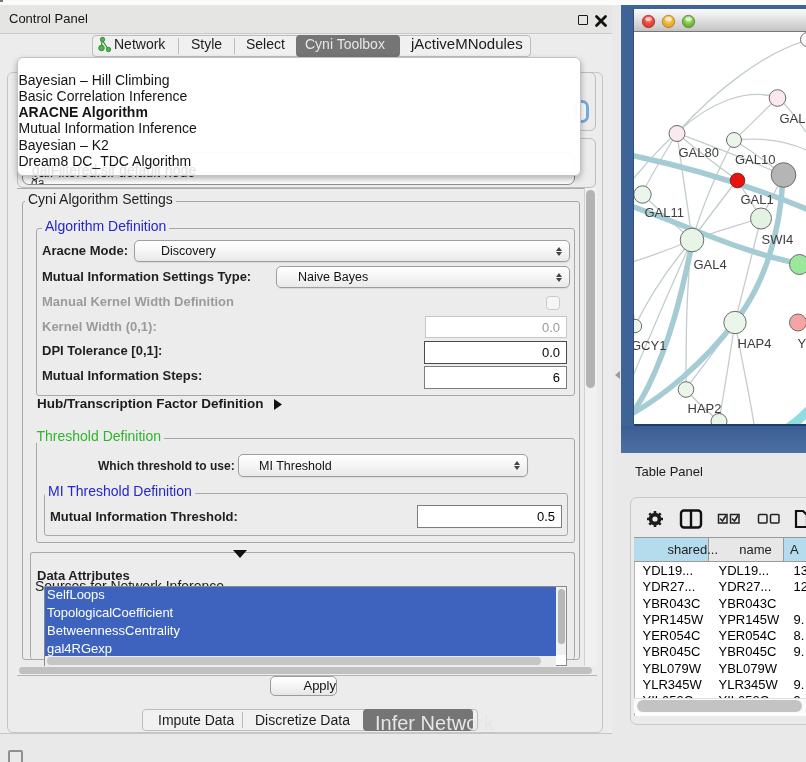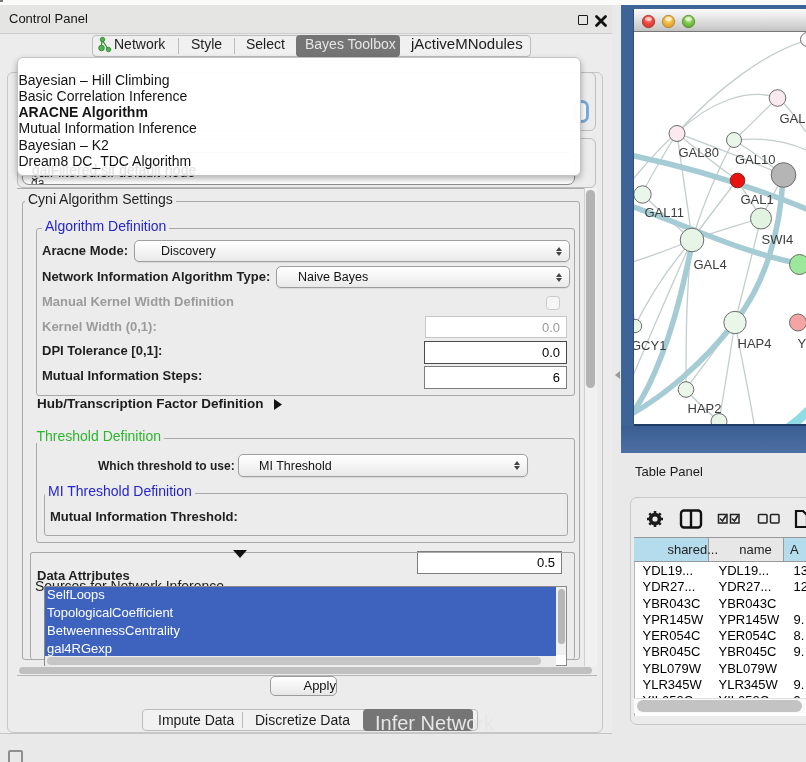--- a/index.html
+++ b/index.html
@@ -41,21 +41,21 @@
 <div class="abs" style="left:296px;top:35px;width:104px;height:22px;background:#757575;border-radius:4px;"></div>
 <svg class="abs" style="left:98px;top:36px;" width="14" height="17" viewBox="0 0 14 17">
   <path d="M4,4 L3.5,11 M4.5,4.5 L10,13" stroke="#2e8b2e" stroke-width="1.2" fill="none"></path>
   <circle cx="4.5" cy="3.5" r="2.2" fill="#4db84d" stroke="#2a7a2a" stroke-width="0.8"></circle>
   <circle cx="3.5" cy="12" r="2.8" fill="#4db84d" stroke="#2a7a2a" stroke-width="0.8"></circle>
   <circle cx="10.5" cy="13.5" r="2.2" fill="#4db84d" stroke="#2a7a2a" stroke-width="0.8"></circle>
 </svg>
 <div class="abs" style="left:114px;top:35.5px;font-size:14px;color:#1c1c1c;">Network</div>
 <div class="abs" style="left:191px;top:35.5px;font-size:14px;color:#1c1c1c;">Style</div>
 <div class="abs" style="left:246px;top:35.5px;font-size:14px;color:#1c1c1c;">Select</div>
-<div class="abs" style="left:305px;top:35.5px;font-size:14px;color:#e6e6e6;">Bayes Toolbox</div>
+<div class="abs" style="left:305px;top:35.5px;font-size:14px;color:#e6e6e6;">Cyni Toolbox</div>
 <div class="abs" style="left:411px;top:35px;font-size:15px;color:#1c1c1c;">jActiveMNodules</div>
 
 <div class="abs" style="left:7px;top:72px;width:596px;height:661px;border:1px solid #c6c6c6;border-radius:6px;box-sizing:border-box;"></div>
 
 <div class="abs" style="left:17px;top:72px;width:579px;height:59px;border:1px solid #bdbdbd;border-radius:6px;box-sizing:border-box;"></div>
 <div class="abs" style="left:574px;top:100px;width:15px;height:23px;border:3px solid #7aa8d9;border-radius:7px;background:#fafdff;box-sizing:border-box;"></div>
 <div class="abs" style="left:17px;top:138px;width:579px;height:50px;border:1px solid #bdbdbd;border-radius:6px;box-sizing:border-box;"></div>
 <div class="abs" style="left:22px;top:152px;width:553px;height:33px;background:#fff;border:1px solid #8e8e8e;border-radius:7px;box-sizing:border-box;overflow:hidden;">
   <div style="position:absolute;left:8px;top:11px;font-size:14px;color:#222;">galFiltered.sif default node</div>
   <div style="position:absolute;left:8px;top:23px;font-size:12px;color:#3a3a3a;">ga</div>
@@ -68,21 +68,21 @@
 
 <div class="grp" style="left:36px;top:228px;width:537px;height:166px;"></div>
 <div class="gtitle" style="left:42px;top:219px;color:#2525cc;">Algorithm Definition</div>
 
 <div class="lbl abs" style="left:42px;top:243px;">Aracne Mode:</div>
 <div class="combo" style="left:134px;top:240px;width:436px;height:22px;padding-left:26px;">Discovery<span class="arr">
       <span class="up"></span>
       <span class="dn"></span>
     </span></div>
 
-<div class="lbl abs" style="left:42px;top:269px;">Network Information Algorithm Type:</div>
+<div class="lbl abs" style="left:42px;top:269px;">Mutual Information Settings Type:</div>
 <div class="combo" style="left:276px;top:266px;width:294px;height:22px;padding-left:21px;">Naive Bayes<span class="arr">
       <span class="up"></span>
       <span class="dn"></span>
     </span></div>
 
 <div class="lbl abs dis" style="left:42px;top:294px;">Manual Kernel Width Definition</div>
 <div class="abs" style="left:546px;top:296px;width:14px;height:14px;background:#f5f5f5;border:1px solid #c9c9c9;border-radius:3.5px;box-sizing:border-box;"></div>
 
 <div class="lbl abs dis" style="left:42px;top:319px;">Kernel Width (0,1):</div>
 <div class="inp" style="left:425px;top:316px;width:142px;height:22px;border:1px solid #c6c6c6;color:#9b9b9b;">0.0</div>
@@ -104,21 +104,21 @@
 <div class="lbl abs" style="left:98px;top:459px;font-size:12px;">Which threshold to use:</div>
 <div class="combo" style="left:238px;top:454px;width:290px;height:23px;padding-left:20px;">MI Threshold<span class="arr">
       <span class="up"></span>
       <span class="dn"></span>
     </span></div>
 
 <div class="grp" style="left:44px;top:493px;width:522px;height:41px;"></div>
 <div class="gtitle" style="left:45px;top:484px;color:#2525cc;">MI Threshold Definition</div>
 
 <div class="lbl abs" style="left:50px;top:509px;">Mutual Information Threshold:</div>
-<div class="inp" style="left:417px;top:505px;width:145px;height:23px;border:1px solid #7d7d7d;color:#000;margin-top:46px;">0.5</div>
+<div class="inp" style="left:417px;top:505px;width:145px;height:23px;border:1px solid #7d7d7d;color:#000;">0.5</div>
 
 <div class="grp" style="left:30px;top:552px;width:543px;height:106px;border-bottom:none;"></div>
 <div class="gtitle" style="left:32px;top:543px;color:#1c1c1c;margin-top:36px;">Sources for Network Inference</div>
 <svg class="abs" style="left:232px;top:549px;" width="16" height="10" viewBox="0 0 16 10">
     <path d="M1,1 L15,1 L8,9 Z" fill="#111"></path>
   </svg>
 
 <div class="abs lbl" style="left:37px;top:568px;">Data Attributes</div>
 
 <div class="abs" style="left:44px;top:586px;width:523px;height:80px;border:1px solid #8a8a8a;background:#fff;box-sizing:border-box;"></div>

